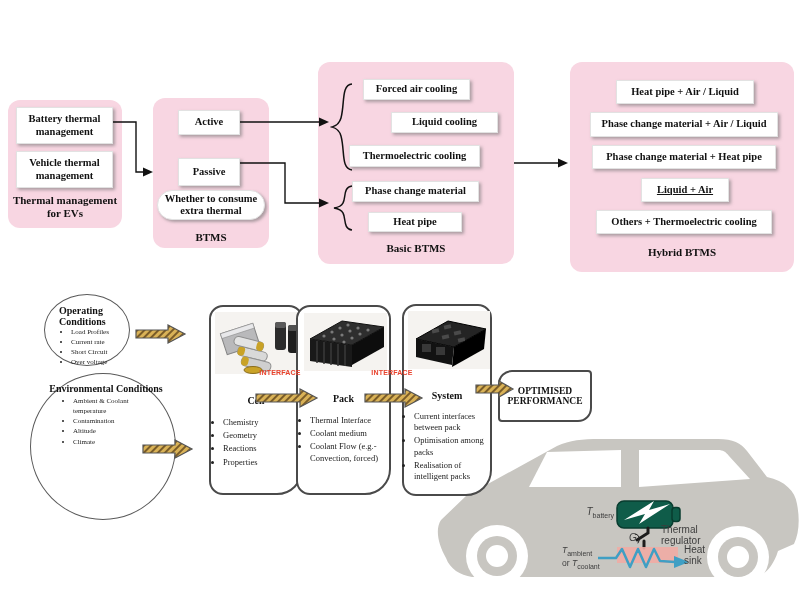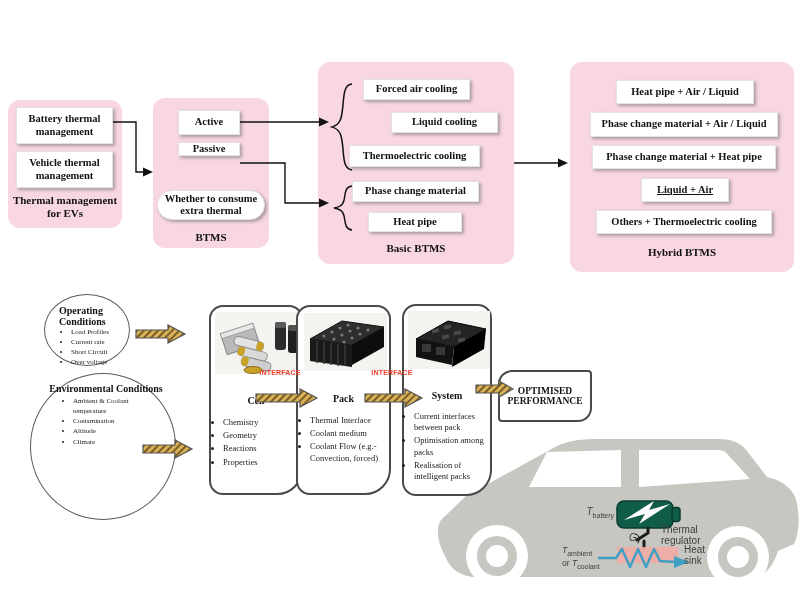--- a/index.html
+++ b/index.html
@@ -103,21 +103,21 @@
   <div class="car-label" id="heat-sink">Heat sink</div>
 
   <div class="pinkbox" style="left:8px; top:100px; width:114px; height:128px;">
     <div class="whitebox" style="left:8px; top:7px; width:97px; height:37px;">Battery thermal management</div>
     <div class="whitebox" style="left:8px; top:51px; width:97px; height:37px;">Vehicle thermal management</div>
     <div class="pinklabel" style="bottom:8px;">Thermal management for EVs</div>
   </div>
 
   <div class="pinkbox" style="left:153px; top:98px; width:116px; height:150px;">
     <div class="whitebox" style="left:25px; top:12px; width:62px; height:25px;">Active</div>
-    <div class="whitebox" style="left:25px; top:44px; width:62px; height:14px;">Passive</div>
+    <div class="whitebox" style="left:25px; top:60px; width:62px; height:28px;">Passive</div>
     <div class="whitebox pill" style="left:4px; top:92px; width:108px; height:30px;">Whether to consume extra thermal</div>
     <div class="pinklabel" style="bottom:4px;">BTMS</div>
   </div>
 
   <div class="pinkbox" style="left:318px; top:62px; width:196px; height:202px;">
     <div class="whitebox" style="left:45px; top:17px; width:107px; height:21px;">Forced air cooling</div>
     <div class="whitebox" style="left:45px; top:50px; width:107px; height:21px;margin-left:28px;">Liquid cooling</div>
     <div class="whitebox" style="left:31px; top:83px; width:131px; height:22px;">Thermoelectric cooling</div>
     <div class="whitebox" style="left:34px; top:119px; width:127px; height:21px;">Phase change material</div>
     <div class="whitebox" style="left:50px; top:150px; width:94px; height:20px;">Heat pipe</div>

